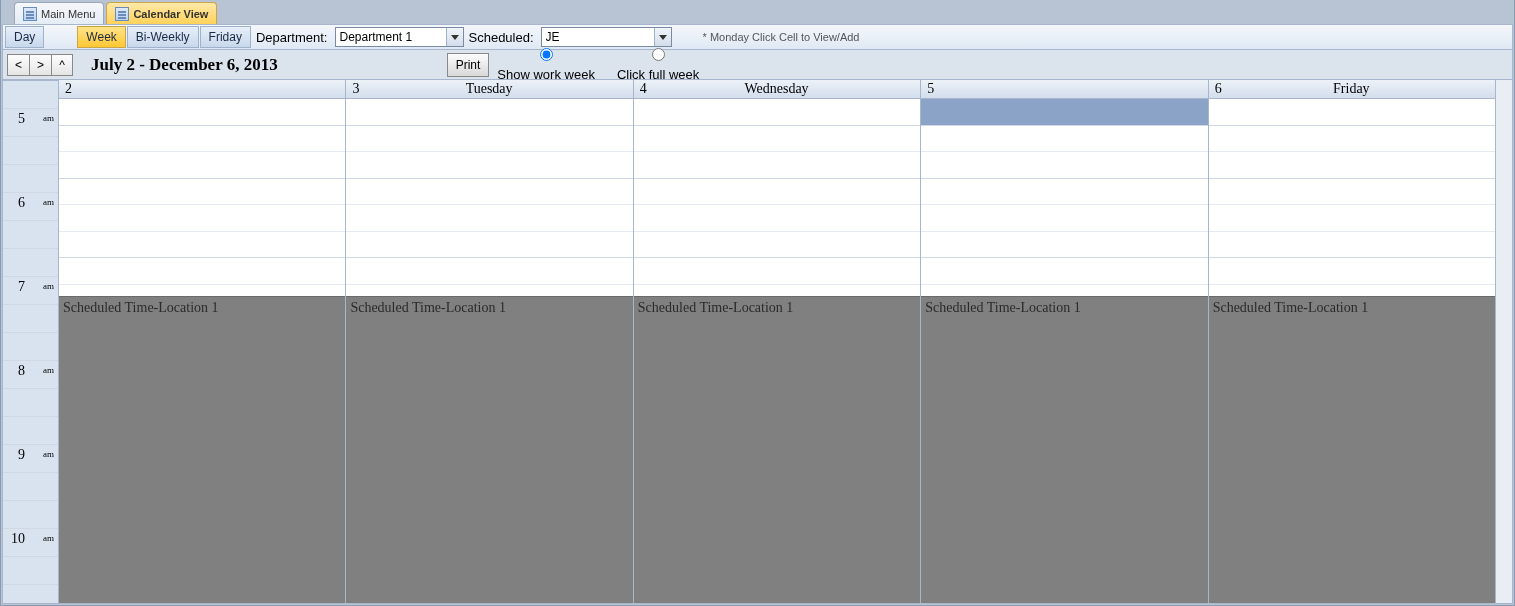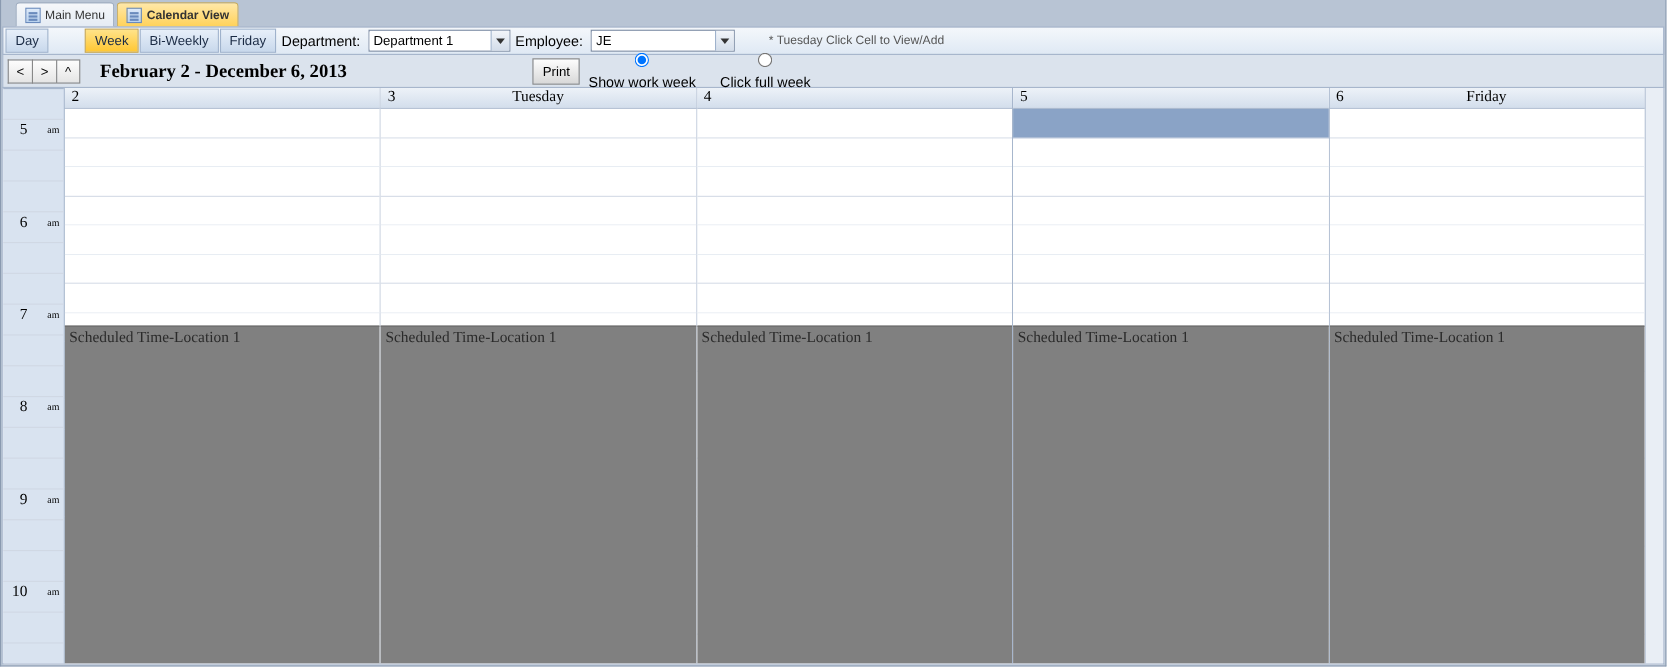--- a/index.html
+++ b/index.html
@@ -86,36 +86,36 @@
     <button class="view-btn active">Week</button>
     <button class="view-btn">Bi-Weekly</button>
     <button class="view-btn">Friday</button>
 
     <span class="toolbar-label">Department:</span>
     <div class="combo">
       <input type="text" style="width: 110px;" value="Department 1">
       <div class="arrow"></div>
     </div>
 
-    <span class="toolbar-label">Employee:</span>
+    <span class="toolbar-label">Scheduled:</span>
     <div class="combo">
       <input type="text" style="width: 112px;" value="JE">
       <div class="arrow"></div>
     </div>
 
-    <span class="hint">* Tuesday Click Cell to View/Add</span>
+    <span class="hint">* Monday Click Cell to View/Add</span>
   </div>
 
   <div class="nav-row">
     <div class="small-btn-group">
       <button class="small-btn">&lt;</button>
       <button class="small-btn">&gt;</button>
       <button class="small-btn">^</button>
     </div>
-    <span class="date-range">February 2 - December 6, 2013</span>
+    <span class="date-range">July 2 - December 6, 2013</span>
 
     <div class="print-area" style="display:flex;align-items:center;gap:8px;">
       <button class="print-btn" style="margin-left:0;margin-right:0;">Print</button>
       <label class="radio-wrap">
         <input type="radio" name="wk" checked="" style="">
         <span>Show work week</span>
       </label>
       <label class="radio-wrap">
         <input type="radio" name="wk" style="">
         <span>Click full week</span>
@@ -217,20 +217,21 @@
           <div class="cell" style="height: 28px;"></div>
           <div class="cell half" style="height: 28px;"></div>
           <div class="cell half" style="height: 28px;"></div>
           <div class="cell" style="height: 28px;"></div>
           <div class="cell half" style="height: 28px;"></div>
           <div class="busy-block" style="top: 216px; bottom: 0px;">Scheduled Time-Location 1</div>
         </div>
         <div class="day-col">
           <div class="day-header">
             <span class="day-num">4</span>
+            <span class="day-name">Wednesday</span>
           </div>
           <div class="cell" style="height: 28px;"></div>
           <div class="cell half" style="height: 28px;"></div>
           <div class="cell" style="height: 28px;"></div>
           <div class="cell half" style="height: 28px;"></div>
           <div class="cell half" style="height: 28px;"></div>
           <div class="cell" style="height: 28px;"></div>
           <div class="cell half" style="height: 28px;"></div>
           <div class="cell half" style="height: 28px;"></div>
           <div class="cell" style="height: 28px;"></div>

